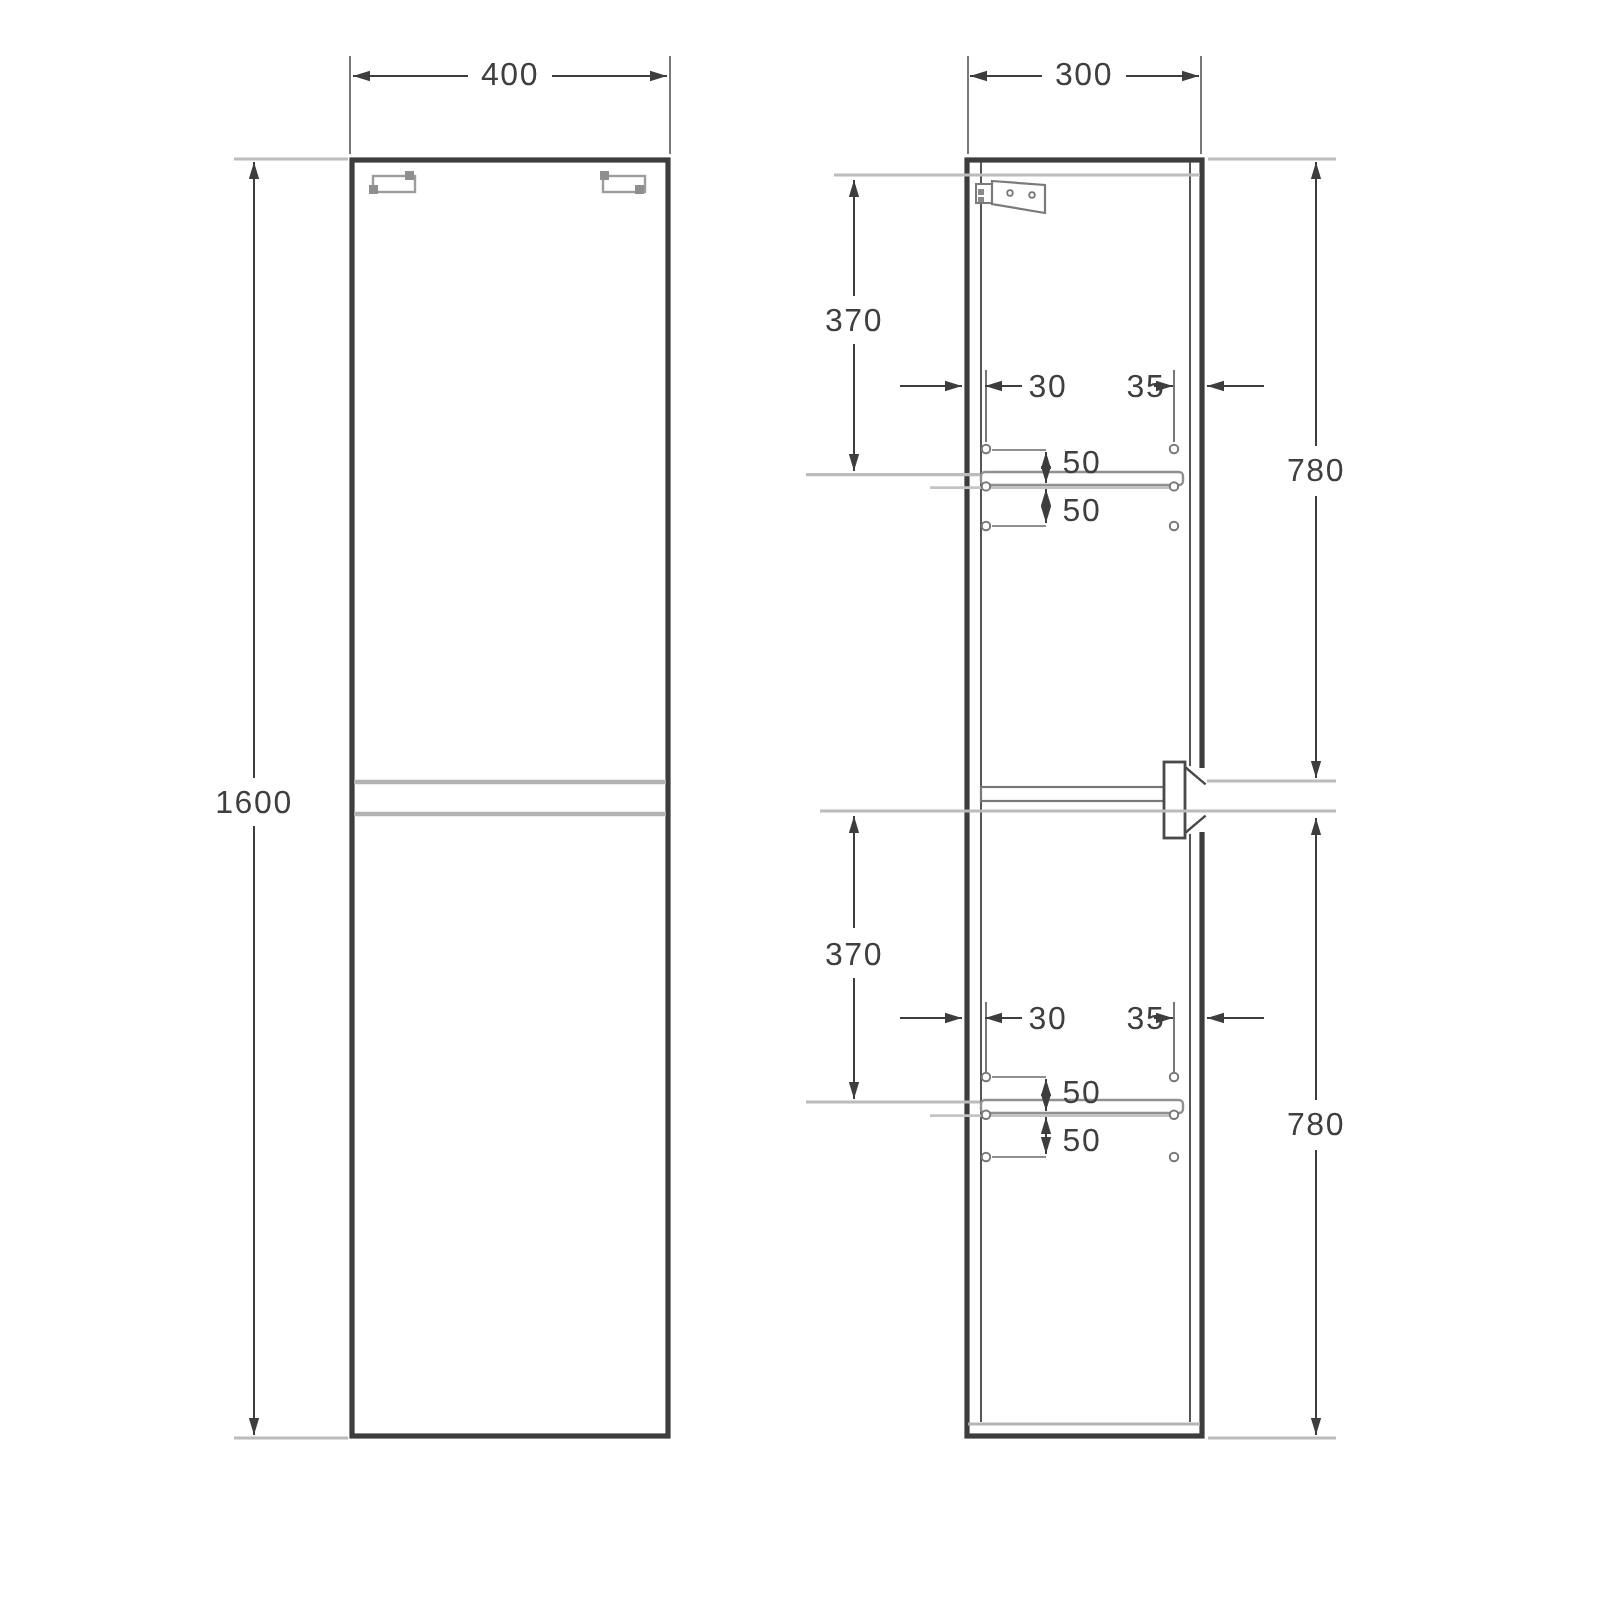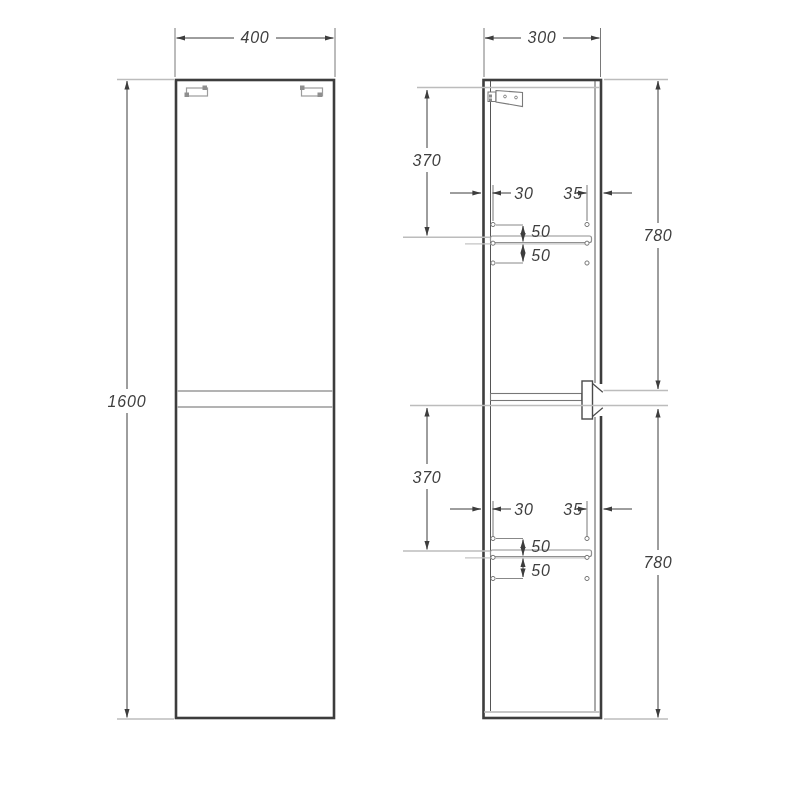--- a/index.html
+++ b/index.html
@@ -1,17 +1,17 @@
 <!DOCTYPE html>
 <html><head>
 <meta charset="utf-8">
 <style>
   html,body{margin:0;padding:0;background:#ffffff;}
   .stage{position:relative;width:800px;height:800px;background:#fff;overflow:hidden;
-         font-family:"Liberation Sans", sans-serif;font-style:italic;}
+         font-family:"Liberation Sans", sans-serif;}
   svg{display:block;}
   text{font-family:"Liberation Sans", sans-serif;font-size:16px;fill:#3f3f3f;letter-spacing:0.8px;}
 </style>
 </head>
 <body>
 
 <div class="stage">
 <svg width="800" height="800" viewBox="0 0 800 800">
   <defs>
     <marker id="arw" markerWidth="9" markerHeight="7" refX="8.6" refY="3.5" orient="auto-start-reverse" markerUnits="userSpaceOnUse">

